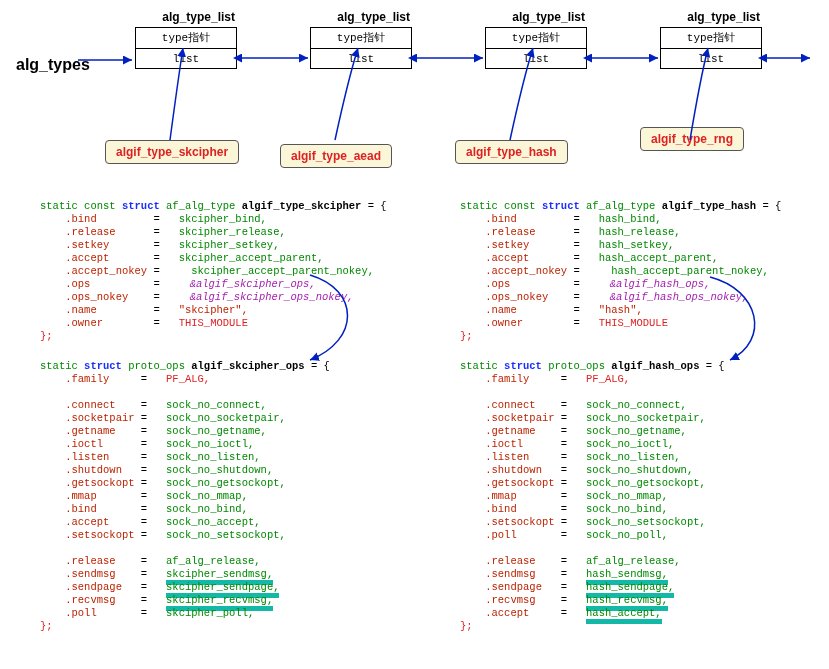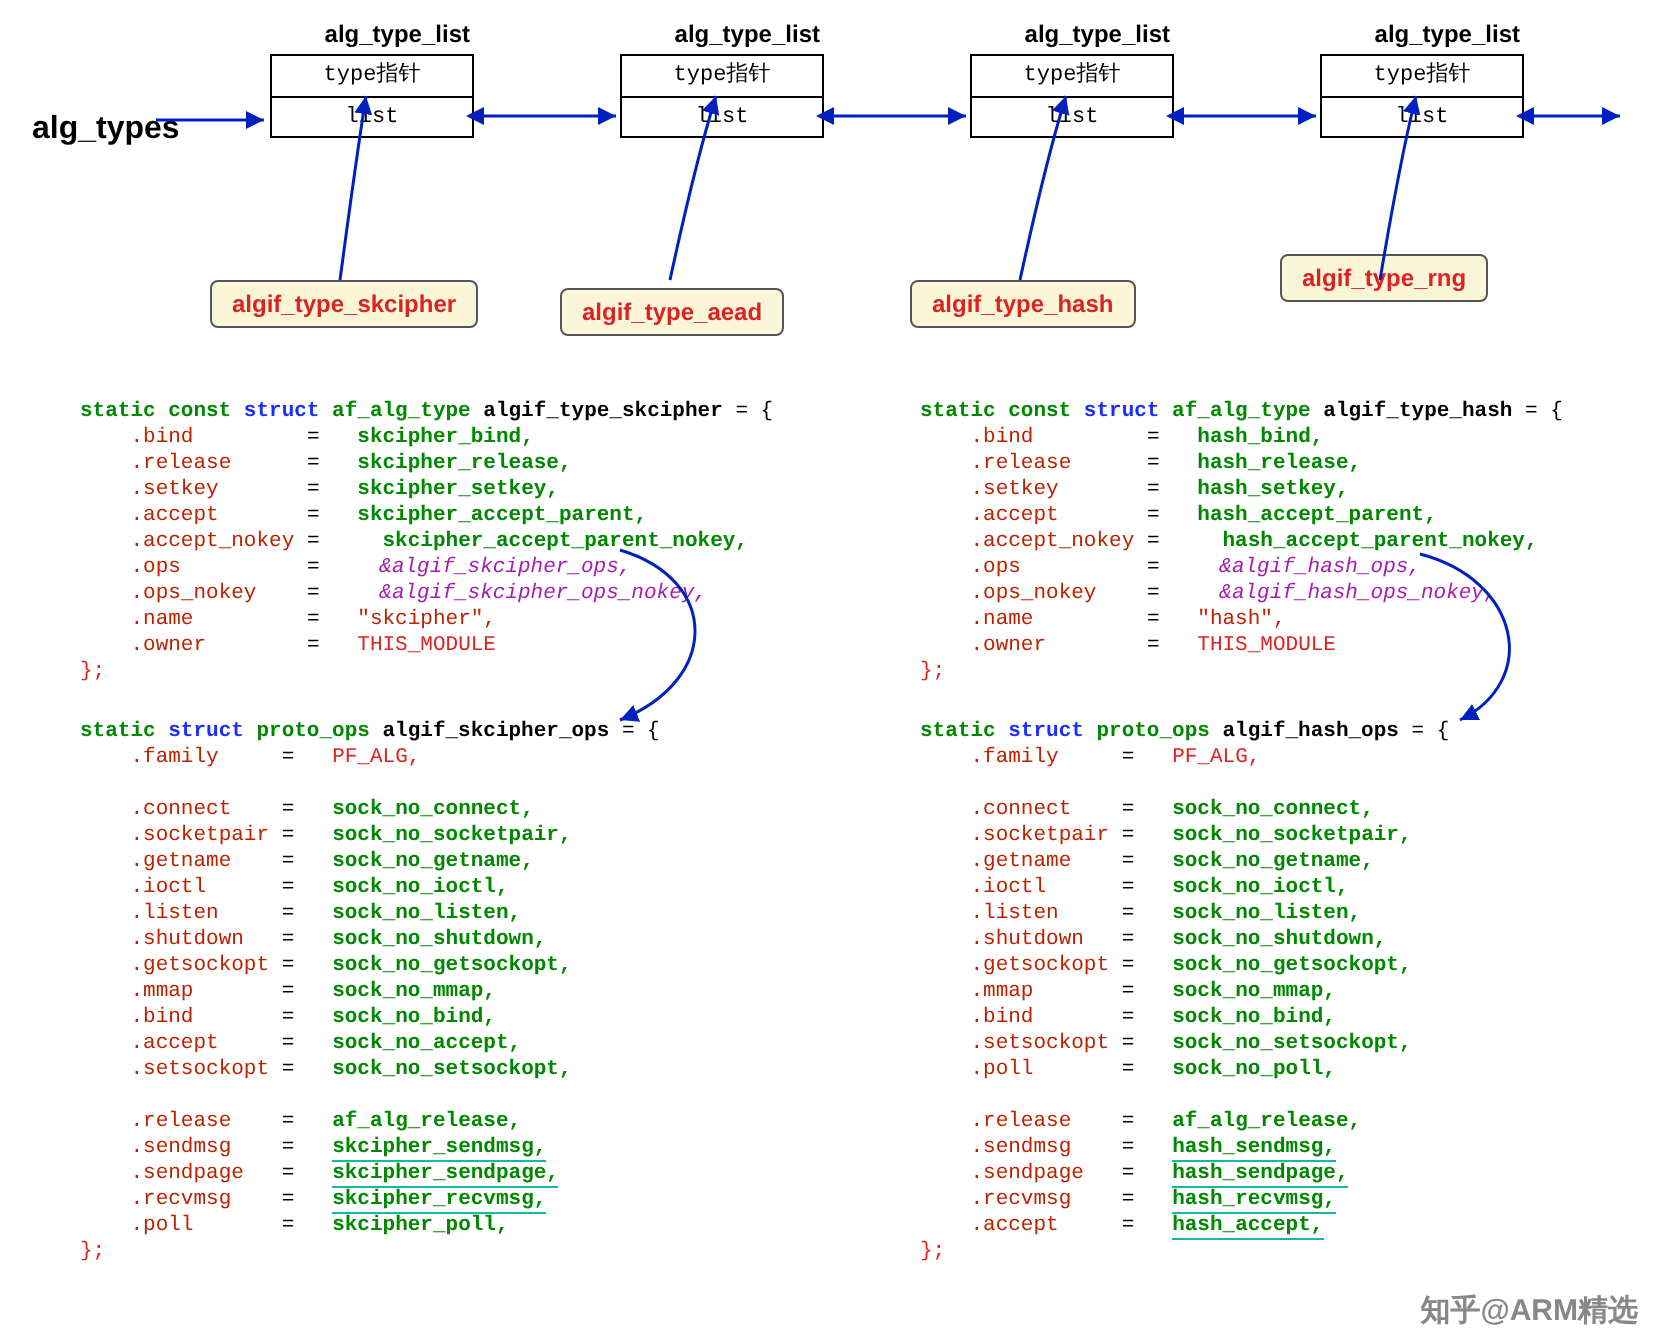--- a/index.html
+++ b/index.html
@@ -55,25 +55,25 @@
   .code-block {
     position: absolute;
     font-family: Consolas, "Courier New", monospace;
     font-size: 10.5px;
     line-height: 13px;
     white-space: pre;
   }
   .kw { color: #1a2fff; font-weight: bold; }
   .ident { color: #000; font-weight: bold; }
   .mem { color: #b20; }
-  .val { color: #080; font-weight: bold; }
+  .val { color: #080; font-weight: normal; }
   .purple { color: #a41dae; font-style: italic; font-weight: normal; margin-left: 11px; }
   .str { color: #b20; }
   .macro { color: #d22; }
-  .underline { border-bottom: 1px solid #14b8a6; }
+  .underline { border-bottom: 5px solid #14b8a6; }
   .watermark {
     position: absolute;
     right: 10px;
     bottom: 6px;
     font-size: 13px;
     color: #aaa;
     text-align: right;
     line-height: 14px;
   }
   .watermark .wm1 { font-size: 15px; font-weight: bold; color: #888; }
@@ -172,21 +172,20 @@
     <span class="mem">.poll       </span>=   <span class="val">sock_no_poll,</span>
 
     <span class="mem">.release    </span>=   <span class="val">af_alg_release,</span>
     <span class="mem">.sendmsg    </span>=   <span class="val underline">hash_sendmsg,</span>
     <span class="mem">.sendpage   </span>=   <span class="val underline">hash_sendpage,</span>
     <span class="mem">.recvmsg    </span>=   <span class="val underline">hash_recvmsg,</span>
     <span class="mem">.accept     </span>=   <span class="val underline">hash_accept,</span>
 <span class="macro">};</span></div>
 
 <div class="watermark">
-  <div class="wm1">知乎@ARM精选</div>
 </div>
 
 <svg width="829" height="669">
   <defs>
     <marker id="arr" markerWidth="8" markerHeight="8" refX="6" refY="3" orient="auto">
       <path d="M0,0 L6,3 L0,6 Z" fill="#0020c0"></path>
     </marker>
     <marker id="arrBoth" markerWidth="8" markerHeight="8" refX="2" refY="3" orient="auto">
       <path d="M6,0 L0,3 L6,6 Z" fill="#0020c0"></path>
     </marker>

